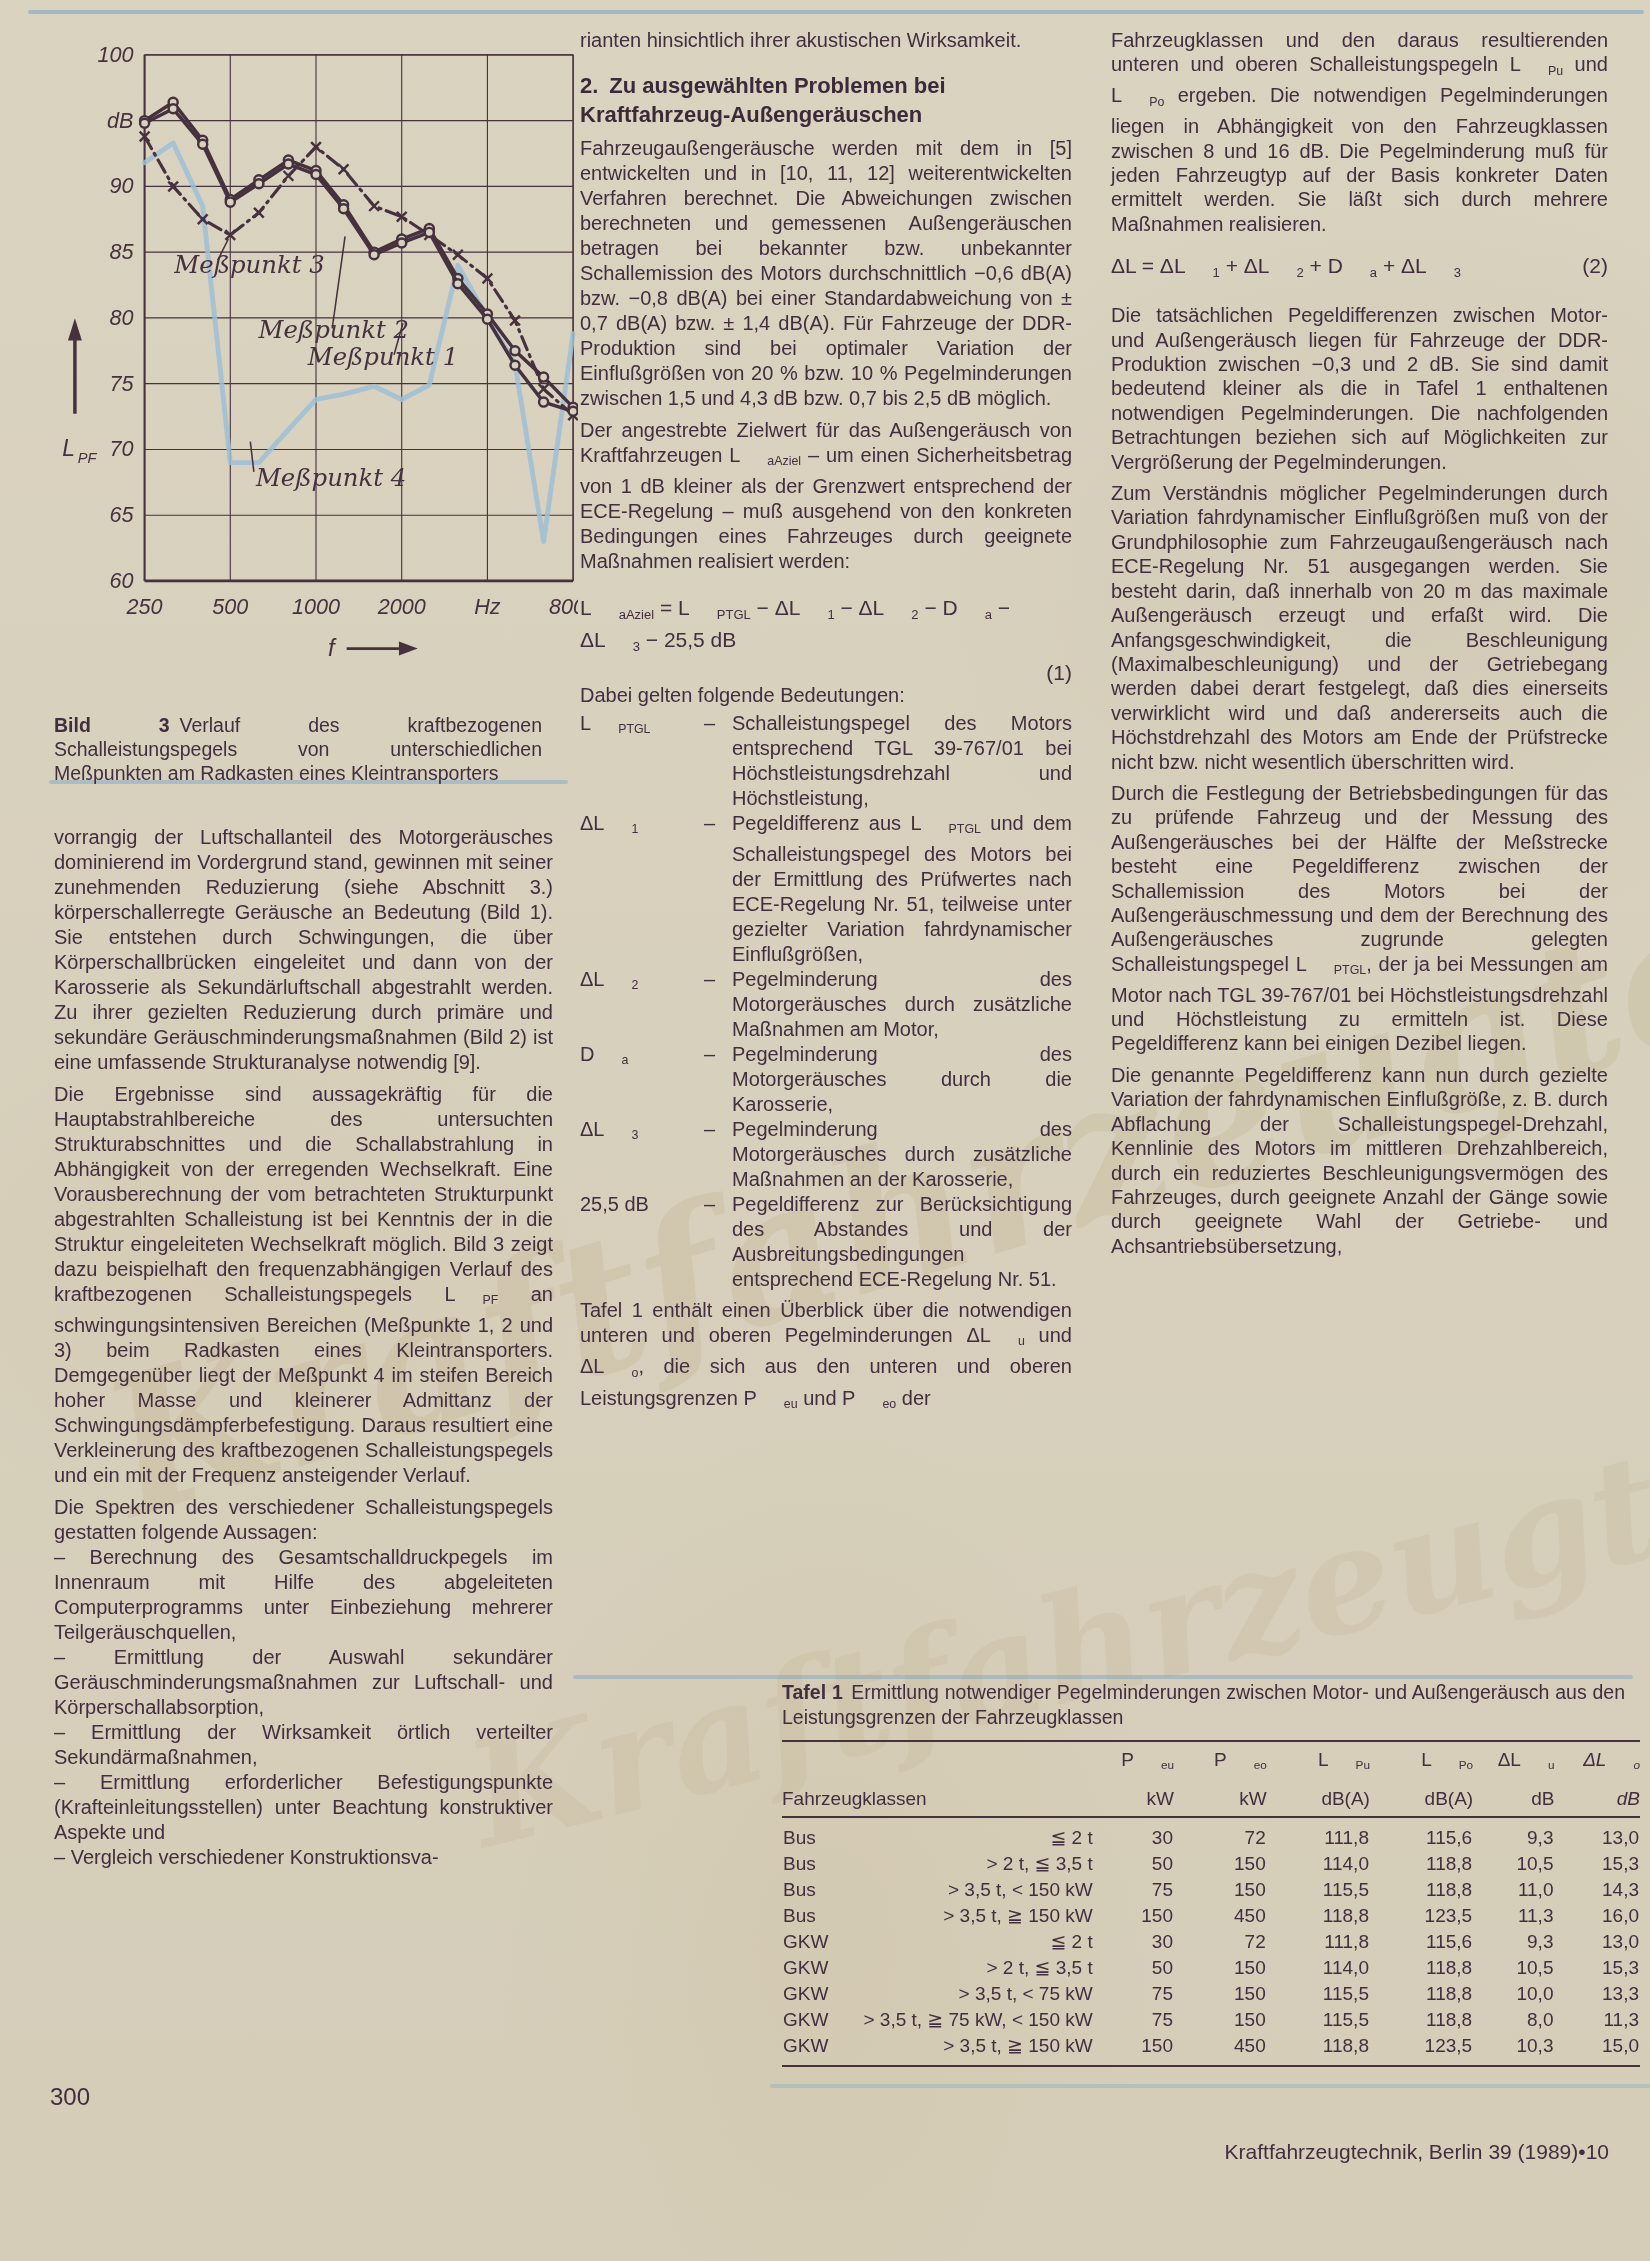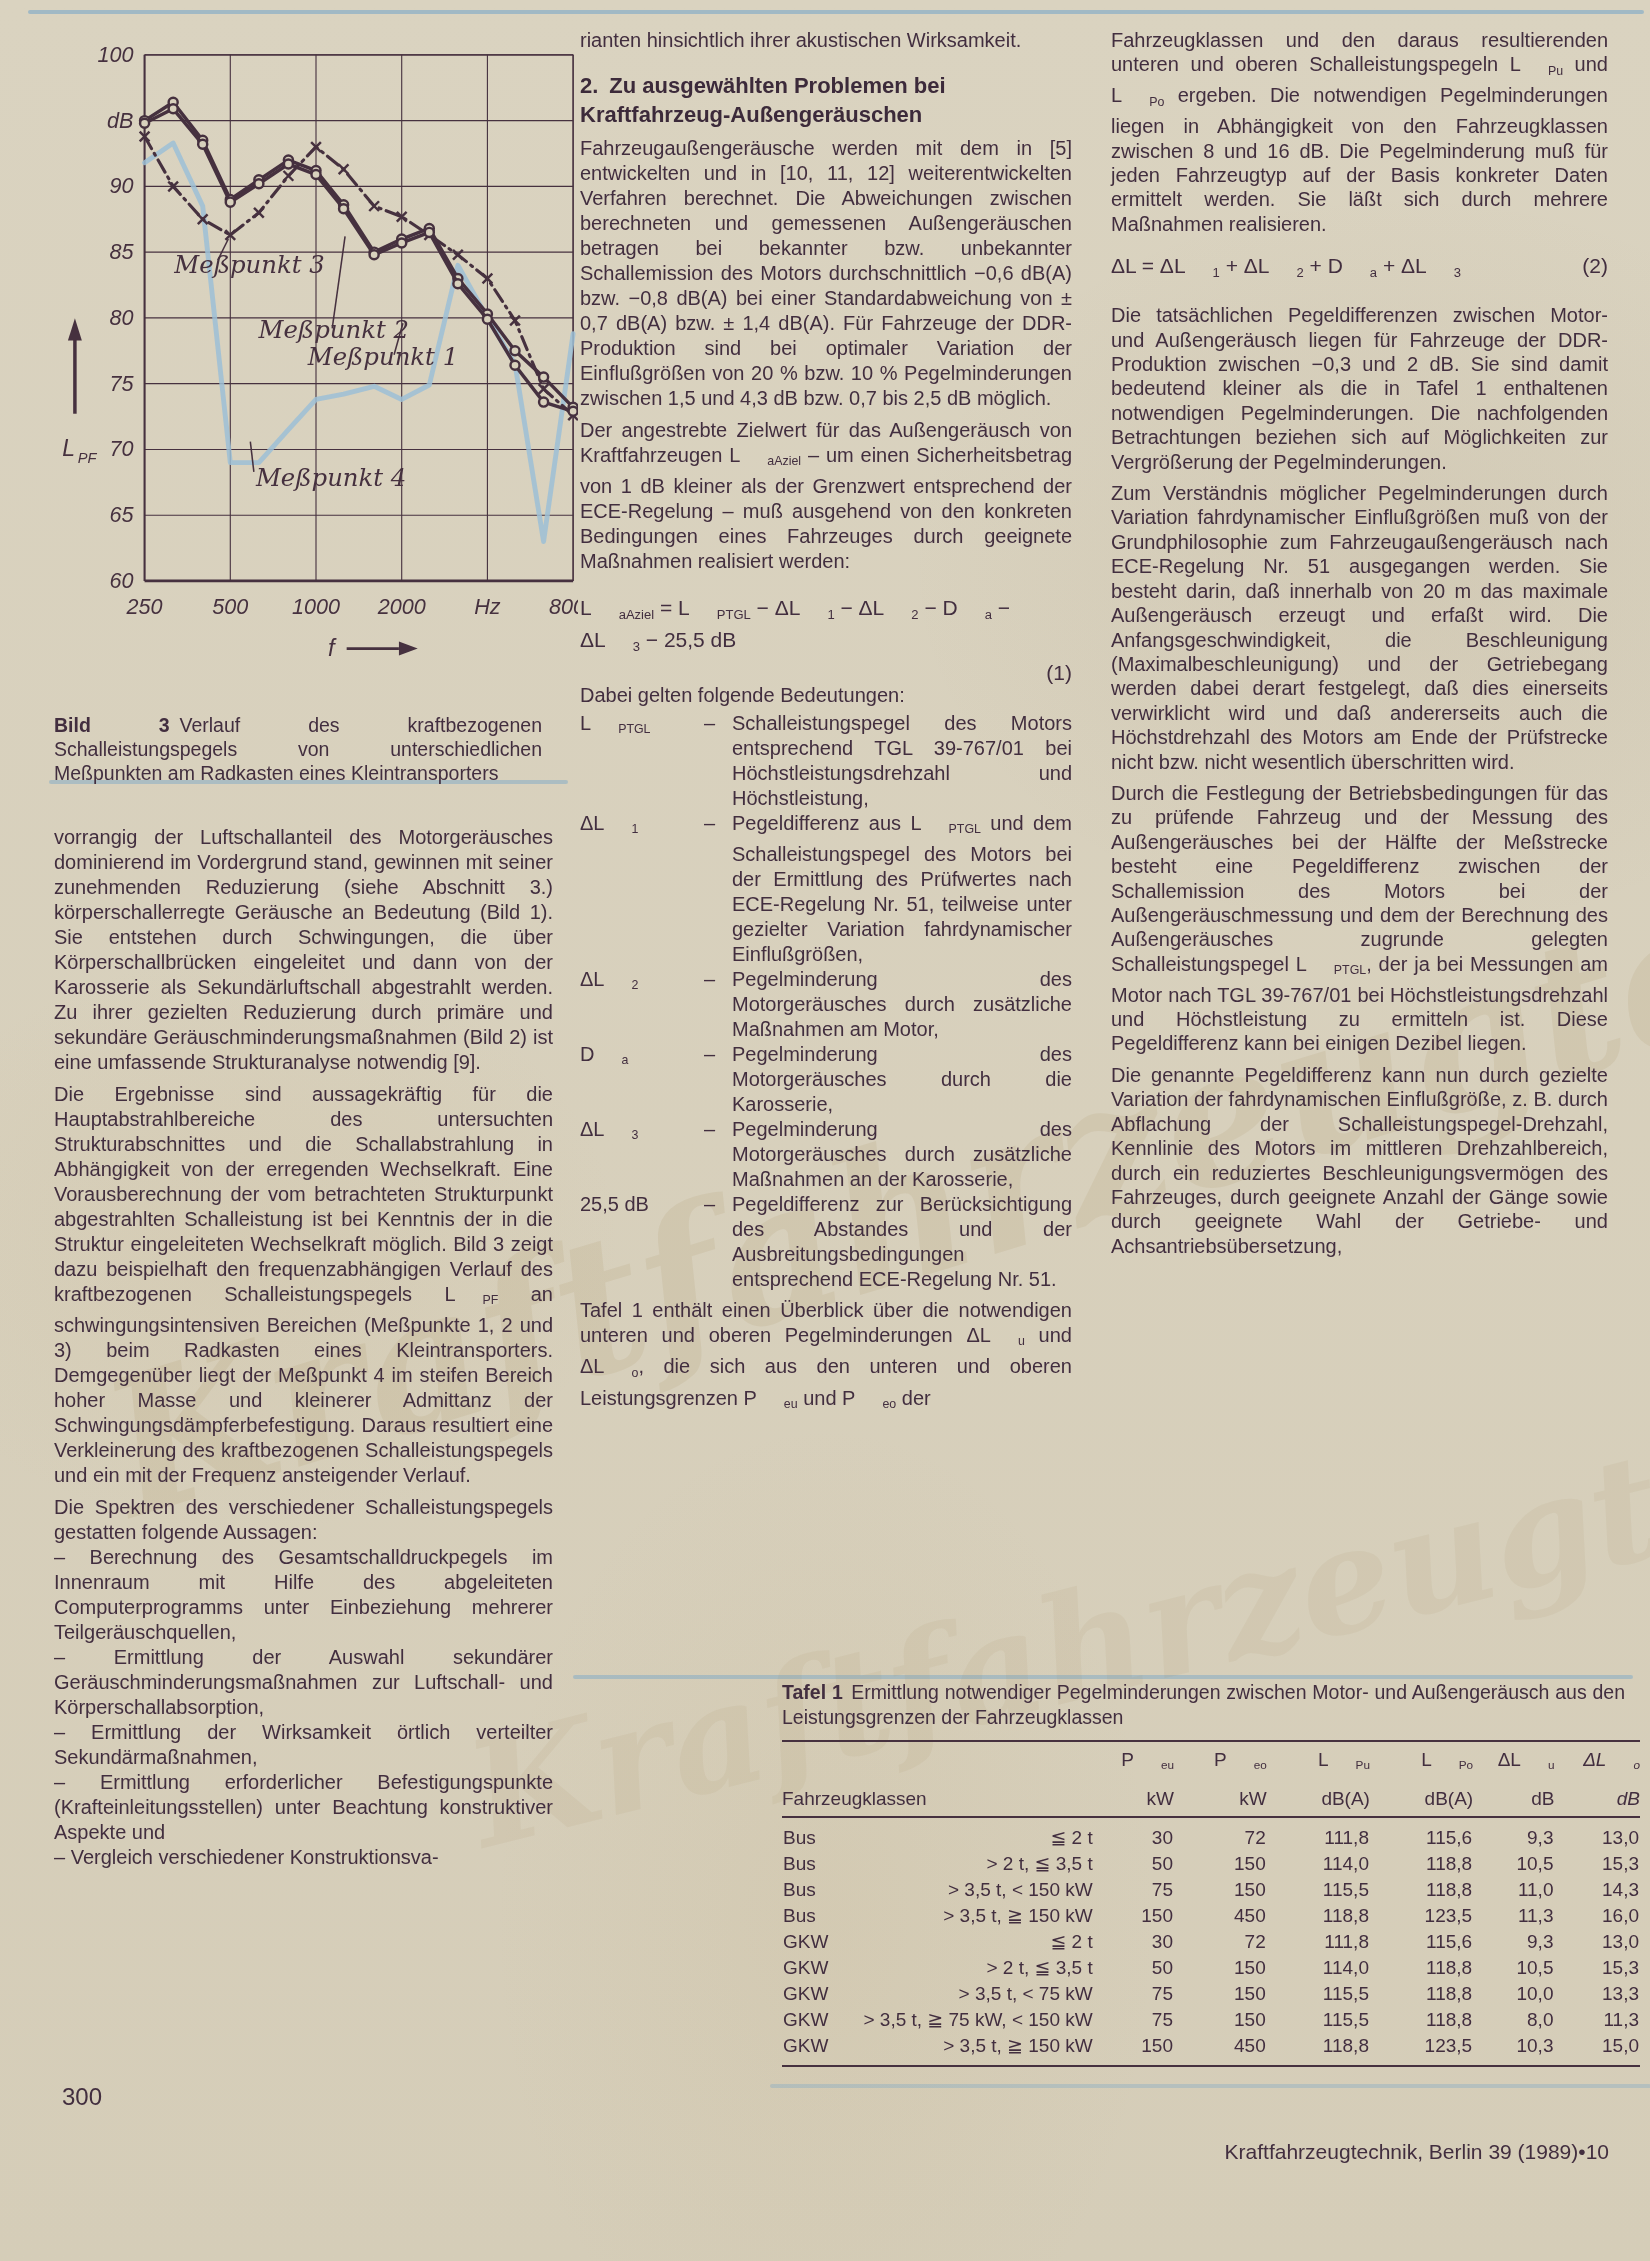--- a/index.html
+++ b/index.html
@@ -21,21 +21,21 @@
   .formula{position:relative;margin:21px 0 24px;font-size:21px;}
   .formula .fnum{position:absolute;right:0;}
   .formula.below .fnum{bottom:-26.5px;}
   .formula.inline .fnum{top:0;}
   .deflist{margin:2.8px 0 5.6px;}
   .defrow{display:grid;grid-template-columns:124px 28px auto;}
   .defrow .desc{text-align:justify;}
   figure{margin:0;}
   figcaption{font-size:19.5px;line-height:24.4px;text-align:justify;margin-top:18px;width:488px;}
   figcaption b{margin-right:9.8px;}
-  .pageno{position:absolute;left:62px;top:2083px;font-size:24px;}
+  .pageno{position:absolute;left:50px;top:2083px;font-size:24px;}
   .footer{position:absolute;right:42px;top:2140px;font-size:21px;}
   .tableblock{position:absolute;left:782px;top:1680px;width:858px;}
   .tcaption{font-size:19.5px;line-height:25px;text-align:justify;margin:0 0 9.8px;width:843px;}
   .tcaption b{margin-right:8.4px;}
   table{width:100%;border-collapse:collapse;font-size:19px;
         border-top:2.8px solid #46313f;border-bottom:2.8px solid #46313f;}
   thead th{font-weight:normal;text-align:right;vertical-align:bottom;padding:7px 0 5.6px;
         border-bottom:2.8px solid #46313f;}
   thead th.left{text-align:left;}
   thead .unit{margin-top:17px;}

